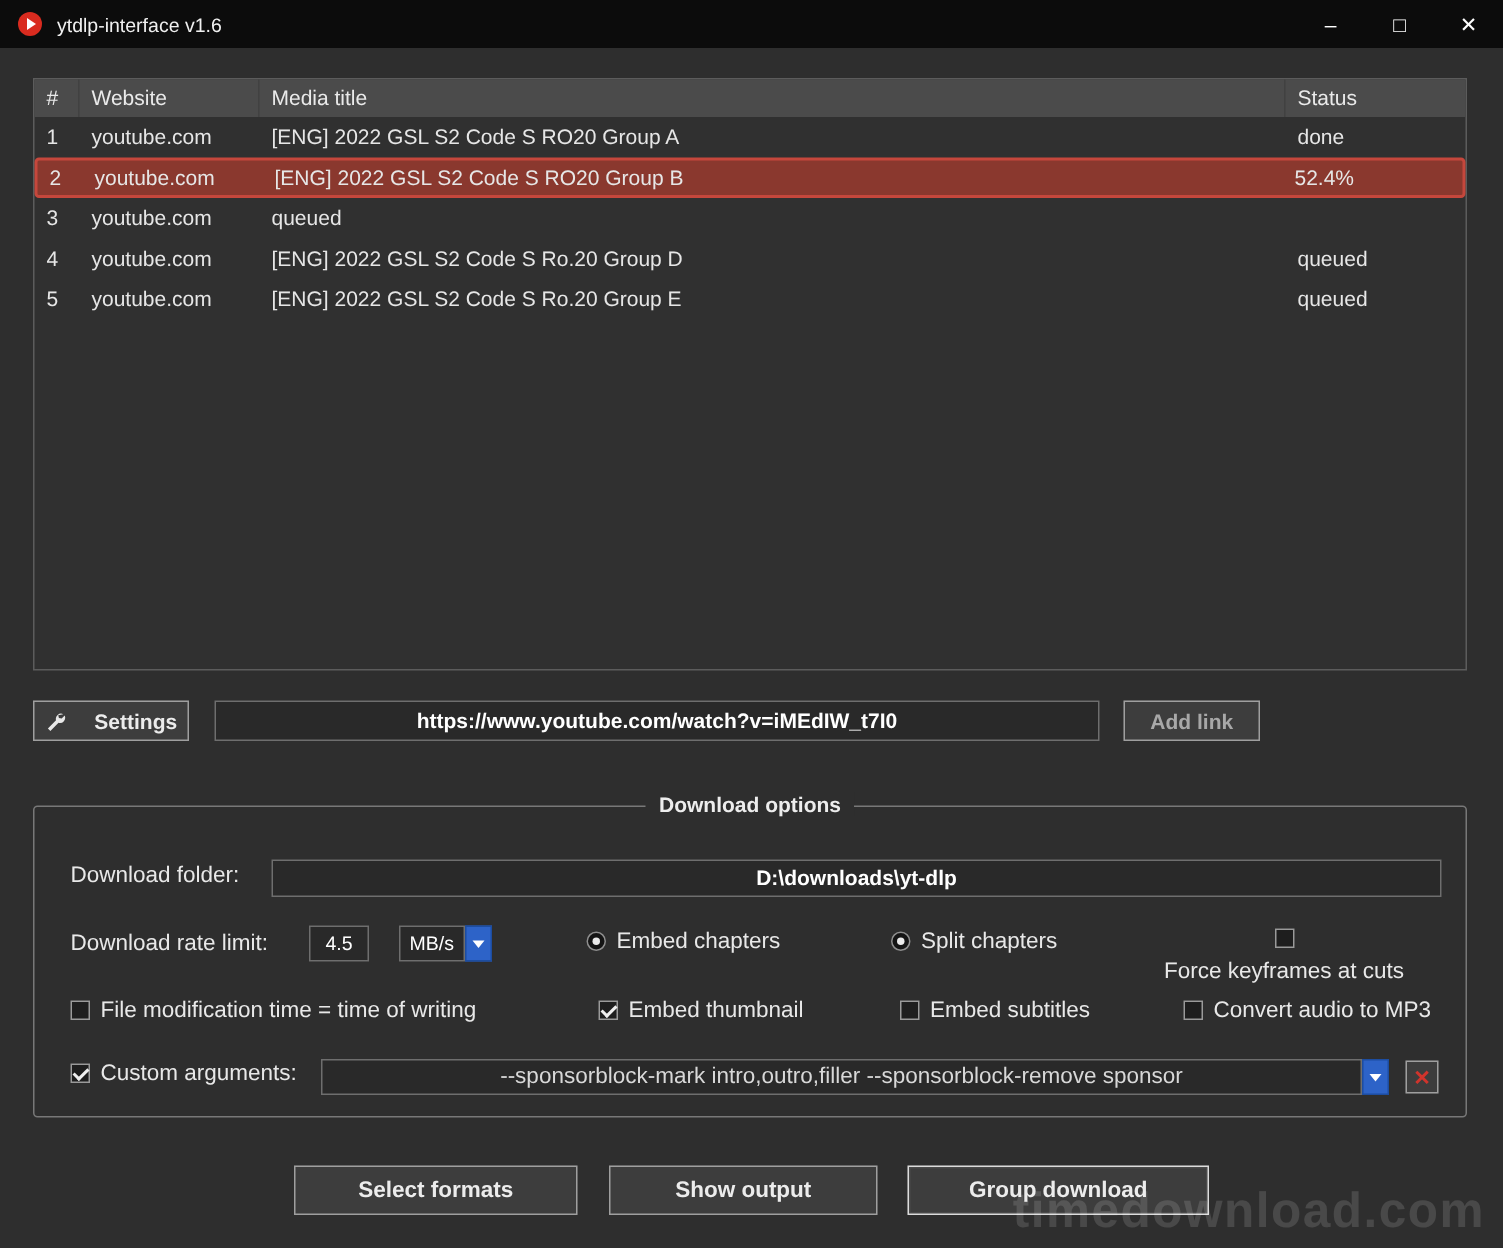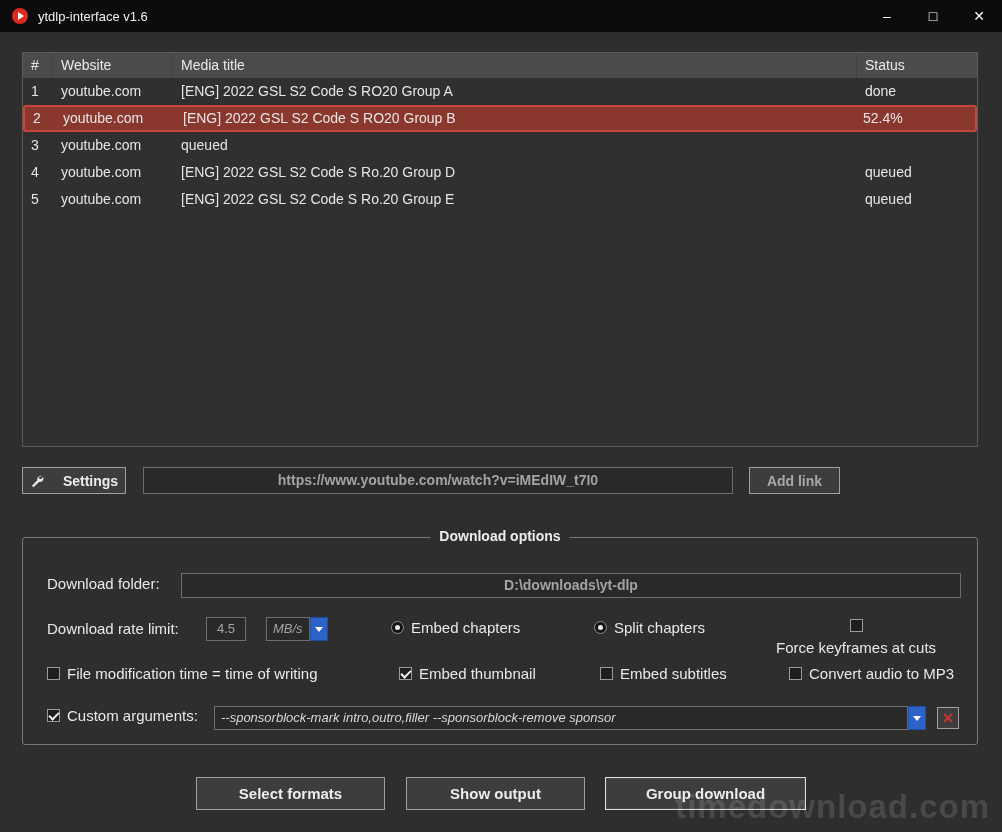--- a/index.html
+++ b/index.html
@@ -26,21 +26,21 @@
   .c-site { width:120px; flex:0 0 120px; }
   .c-title { flex:1 1 auto; }
   .c-status { width:120px; flex:0 0 120px; }
   .trow { display:flex; height:27px; line-height:27px; }
   .trow .cell { padding:0 8px; white-space:nowrap; overflow:hidden; }
   .trow.selected { background:#8a382e; border:2px solid #c5473c; border-radius:3px; line-height:23px; }
 
   
   .btn { background:#3d3d3d; border:1px solid #9f9f9f; color:#ececec; font-weight:bold;
          display:flex; align-items:center; justify-content:center; cursor:default; }
-  .field { background:#292929; border:1px solid #6e6e6e; color:#a3a3a3; }
+  .field { background:#292929; border:1px solid #6e6e6e; color:#ffffff; }
 
   
   .settings-btn { position:absolute; left:22px; top:467px; width:104px; height:27px; font-size:14px; gap:19px; }
   .wrench-icon { width:14px; height:14px; display:inline-block; }
   .url-field { position:absolute; left:143px; top:467px; width:590px; height:27px; line-height:25px;
                text-align:center; font-weight:bold; font-size:14px; }
   .add-link-btn { position:absolute; left:749px; top:467px; width:91px; height:27px; font-size:14px; color:#a8a8a8; }
   .queue-actions-btn { position:absolute; left:855px; top:467px; width:125px; height:27px; font-size:14px; }
 
   
@@ -49,27 +49,27 @@
   .groupbox-title { position:absolute; top:-10px; left:50%; transform:translateX(-50%);
                     background:#2e2e2e; padding:0 9px; font-weight:bold; color:#ededed; font-size:14px; white-space:nowrap; }
   .gb-item { position:absolute; display:flex; align-items:center; gap:7px; color:#e8e8e8; font-size:15px; white-space:nowrap; }
 
   .folder-field { position:absolute; left:158px; top:35px; width:780px; height:25px; line-height:23px;
                   text-align:center; font-weight:bold; font-size:14px; }
   .rate-field { position:absolute; left:183px; top:79px; width:40px; height:24px; line-height:22px;
                 text-align:center; font-size:13px; }
 
   .combo { position:absolute; display:flex; height:24px; }
-  .combo-text { height:100%; line-height:22px; font-size:13px; padding:0 6px;font-style:italic; }
+  .combo-text { height:100%; line-height:22px; font-size:13px; padding:0 6px; }
   .combo-arrow { width:18px; height:100%; background:#2d63c8; border:1px solid #17складка; border:1px solid #1d4da0; position:relative; }
   .combo-arrow::after { content:""; position:absolute; left:4px; top:9px;
                         border-left:4px solid transparent; border-right:4px solid transparent; border-top:5px solid #fff; }
   .unit-combo { left:243px; top:79px; }
   .custom-combo { left:191px; top:168px; width:712px; }
-  .custom-combo .combo-text { flex:1 1 auto; font-size:13px; color:#d8d8d8; text-align:left; overflow:hidden; }
+  .custom-combo .combo-text { flex:1 1 auto; font-size:15px; color:#d8d8d8; text-align:center; overflow:hidden; }
 
   .checkbox { width:13px; height:13px; background:#1e1e1e; border:1px solid #9a9a9a; position:relative; flex:0 0 13px; }
   .checkbox.checked::after { content:""; position:absolute; left:3px; top:0px; width:4px; height:8px;
                              border:solid #efefef; border-width:0 2px 2px 0; transform:rotate(45deg); }
   .radio { width:13px; height:13px; border-radius:50%; background:#141414; border:1px solid #8f8f8f; position:relative; flex:0 0 13px; }
   .radio.checked::after { content:""; position:absolute; left:3px; top:3px; width:5px; height:5px;
                           border-radius:50%; background:#eaeaea; }
 
   .x-btn { position:absolute; left:914px; top:169px; width:22px; height:22px;
            color:#d0342c; font-size:14px; font-weight:bold; }

